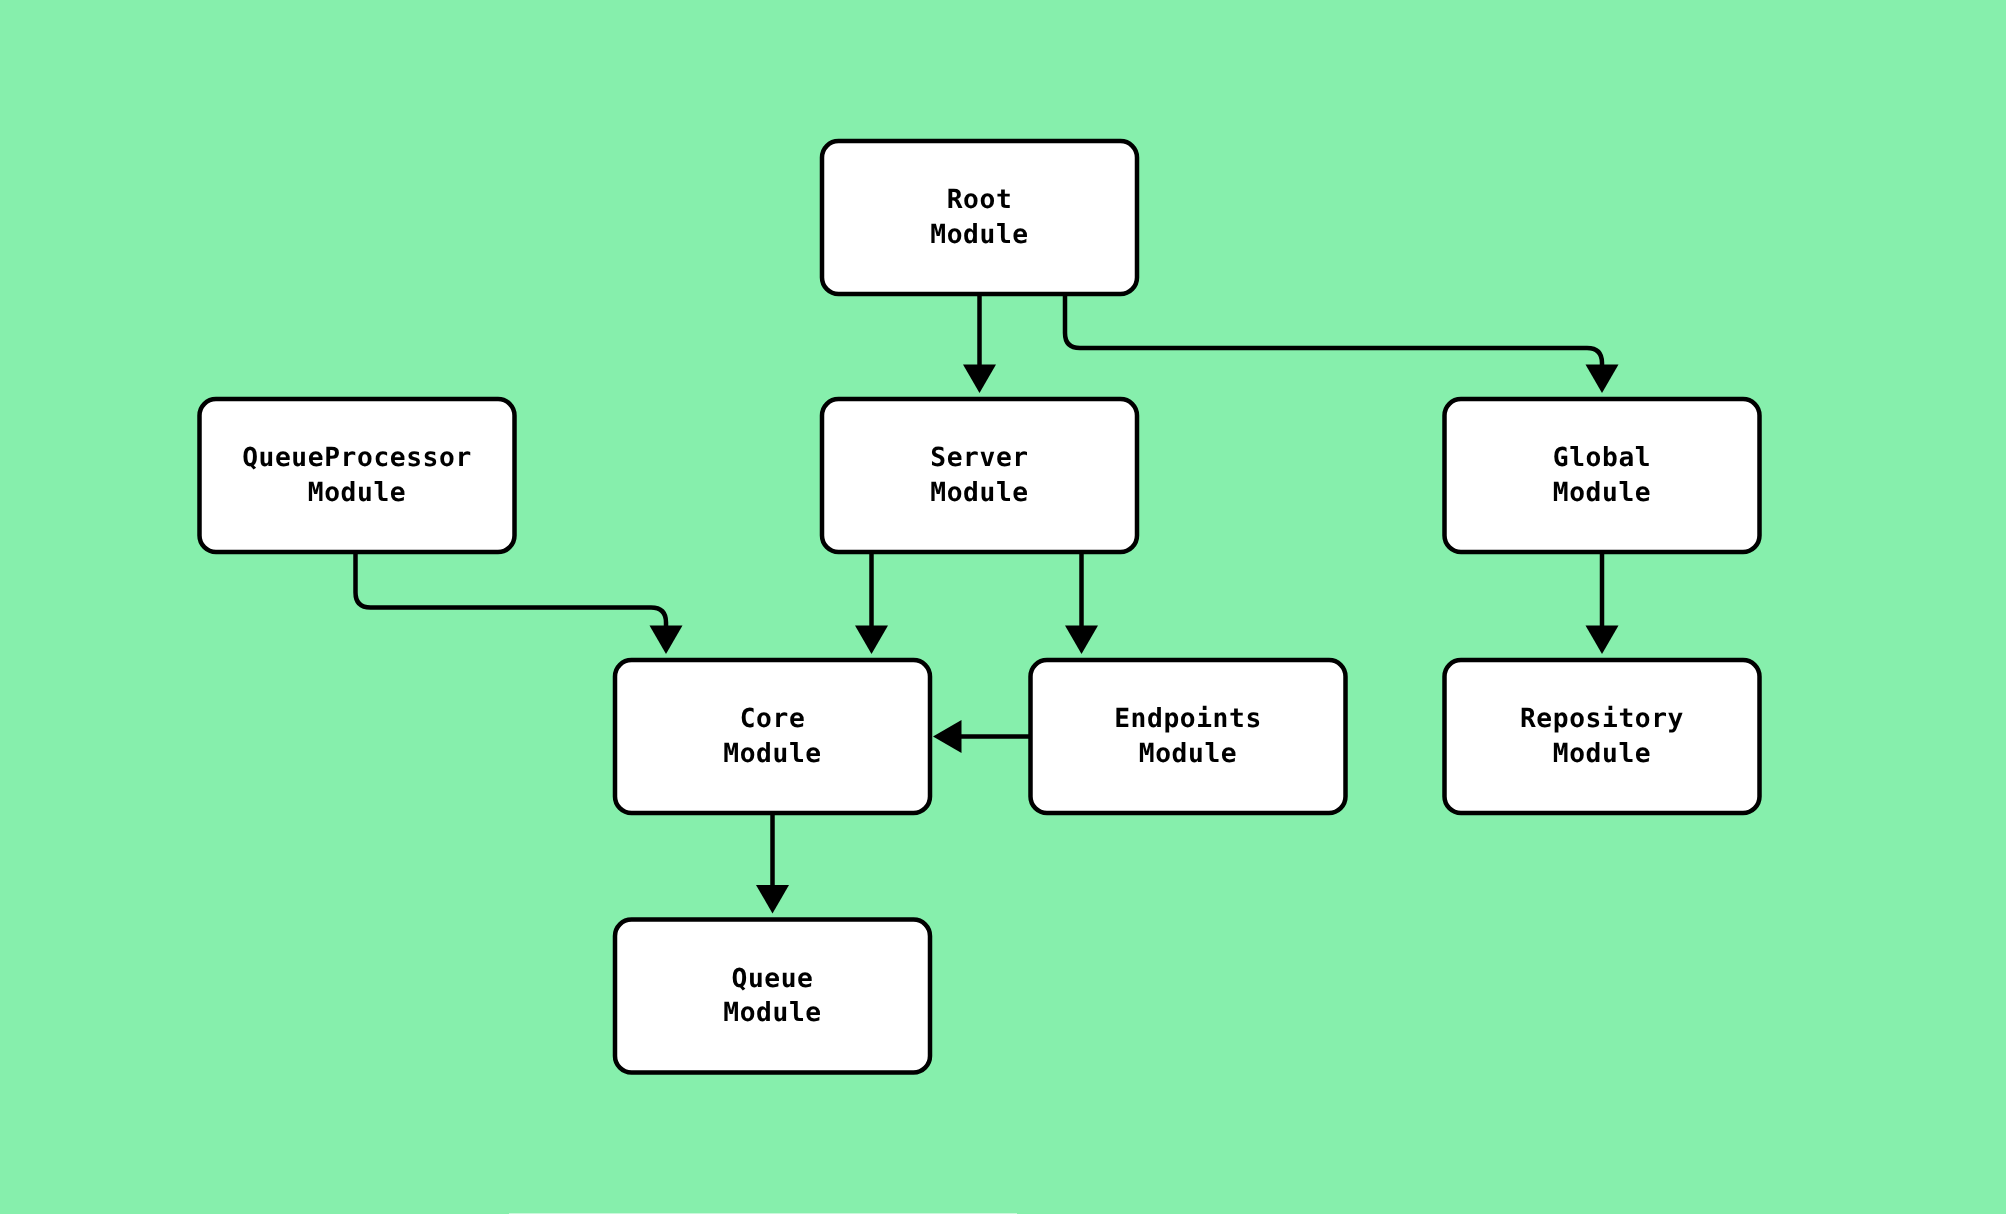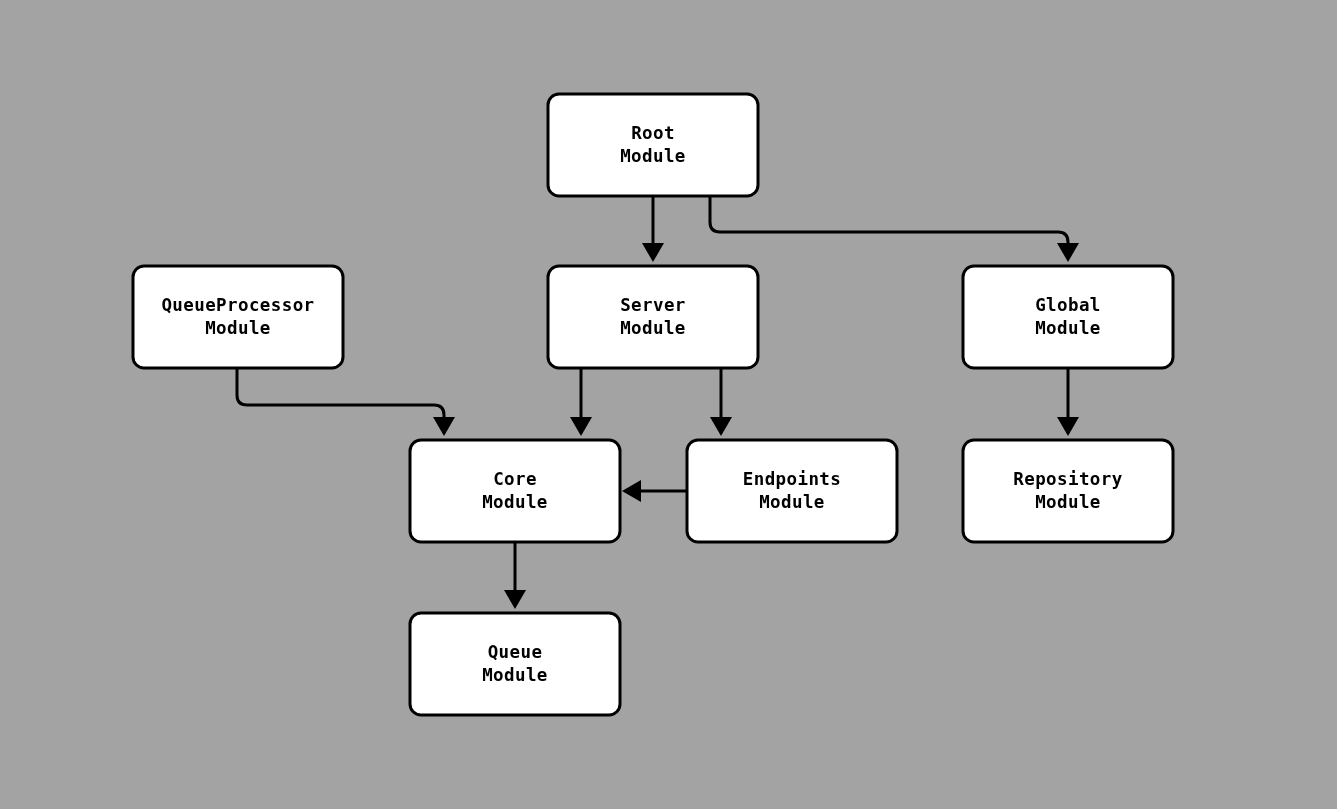--- a/index.html
+++ b/index.html
@@ -11,21 +11,21 @@
   body {
     width: 1337px;
     height: 809px;
     overflow: hidden;
     font-family: "DejaVu Sans Mono", "Liberation Mono", monospace;
   }
   #diagram-root {
     position: relative;
     width: 1337px;
     height: 809px;
-    background: #a3a3a3;
+    background: #86efac;
   }
   svg#diagram-canvas {
     position: absolute;
     top: 0;
     left: 0;
     width: 1337px;
     height: 809px;
     display: block;
   }
   .node-box {

